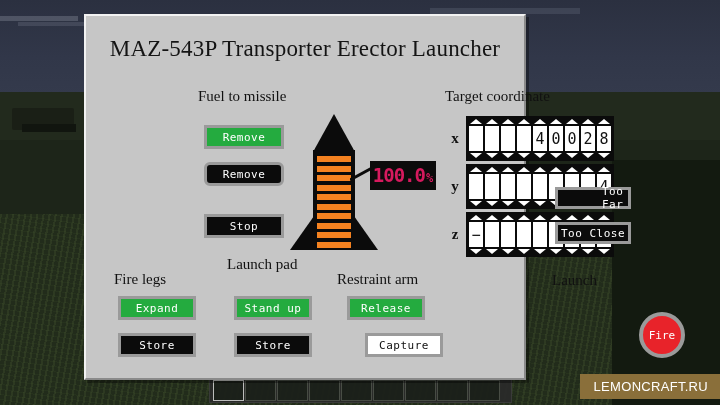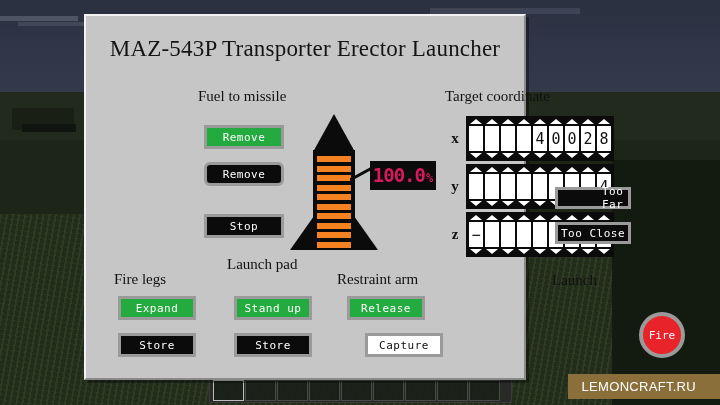--- a/index.html
+++ b/index.html
@@ -218,21 +218,21 @@
     cursor: pointer; user-select: none;
   }
 
   
   #watermark {
     position: absolute; right: 0; bottom: 6px;
     background: #8a6f3a;
     color: #ffffff;
     font-family: "Liberation Sans", sans-serif;
     font-size: 13px;
-    padding: 5px 24px 5px 14px;
+    padding: 5px 12px 5px 14px;
     letter-spacing: .3px;
   }
 </style>
 </head>
 <body>
 
 <div id="world">
   <div class="sky"></div>
   <div class="cloud c1"></div>
   <div class="cloud c2"></div>

